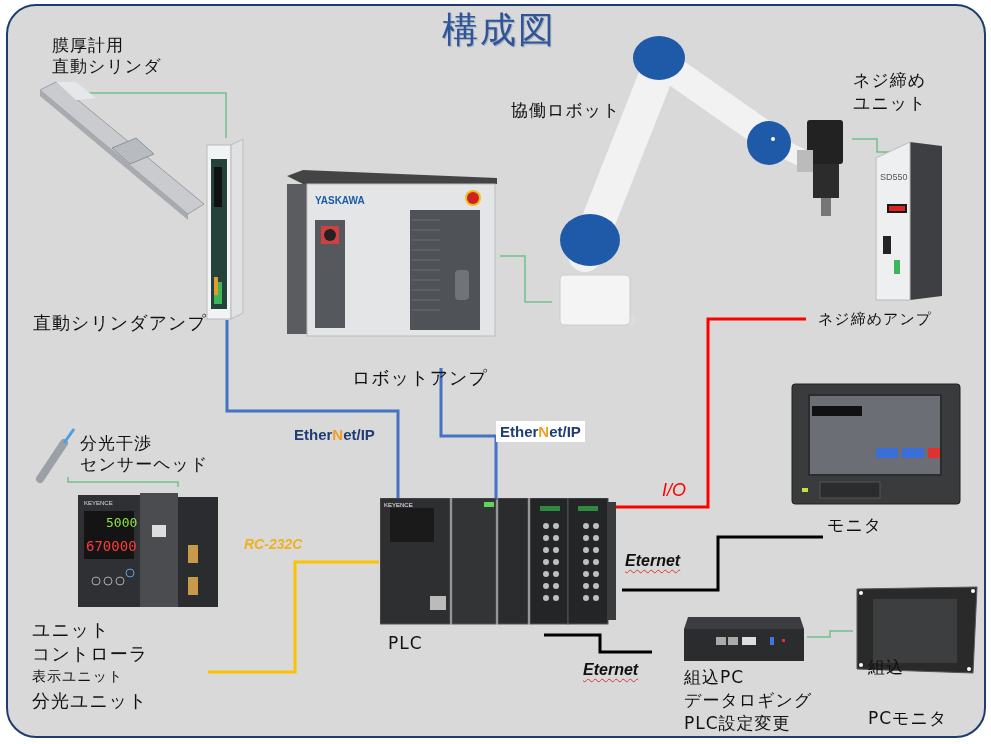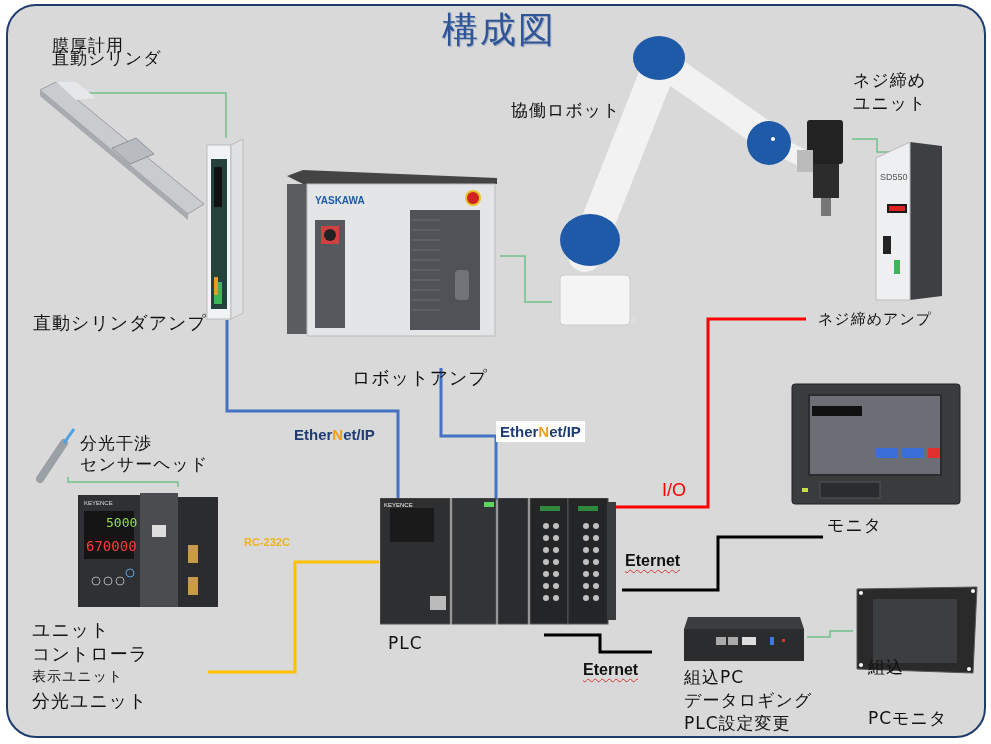--- a/index.html
+++ b/index.html
@@ -2,21 +2,21 @@
 <html><head>
 <meta charset="utf-8">
 <style>
   html,body{margin:0;padding:0;background:#ffffff;}
   body{width:991px;height:744px;position:relative;overflow:hidden;font-family:"DejaVu Sans","Liberation Sans",sans-serif;}
   .frame{position:absolute;left:6px;top:4px;width:980px;height:734px;background:#d9d9d9;border:2px solid #1f3c6e;border-radius:30px;box-sizing:border-box;}
   .lbl{position:absolute;font-size:17px;line-height:23px;color:#111;white-space:pre;letter-spacing:1px;}
   .title{position:absolute;left:428px;top:6px;font-size:36px;color:#2f5597;letter-spacing:2px;text-shadow:1px 1px 1px #9aa7bd;margin-left:14px;}
   .eip{position:absolute;font-family:Liberation Sans, sans-serif;font-weight:bold;font-size:15px;color:#1f3c74;padding:2px 4px;}
   .eip .n{color:#f0a020;}
-  .bold-lbl{position:absolute;font-family:"Liberation Sans",sans-serif;font-weight:bold;font-size:16px;}
+  .bold-lbl{position:absolute;font-family:"Liberation Sans",sans-serif;font-weight:bold;font-size:16px;font-style:italic;}
   .wavy{text-decoration:underline wavy #d33;text-decoration-thickness:1px;text-underline-offset:3px;}
   svg.wires{position:absolute;left:0;top:0;}
   .dev{position:absolute;}
 </style>
 </head>
 <body>
 
 <div class="frame"></div>
 
 <div class="title">構成図</div>
@@ -203,21 +203,21 @@
 <svg class="dev" style="left:855px;top:585px" width="125" height="95">
   <polygon points="2,4 122,2 118,88 2,84" fill="#2a2a2b" stroke="#555"></polygon>
   <rect x="18" y="14" width="84" height="64" fill="#3d3e40"></rect>
   <circle cx="6" cy="8" r="2" fill="#fff"></circle>
     <circle cx="118" cy="6" r="2" fill="#fff"></circle>
     <circle cx="6" cy="80" r="2" fill="#fff"></circle>
     <circle cx="114" cy="84" r="2" fill="#fff"></circle>
 </svg>
 
 <div class="lbl" style="left:52px;top:34px">膜厚計用</div>
-<div class="lbl" style="left:52px;top:47px">直動シリンダ</div>
+<div class="lbl" style="left:52px;top:55px">直動シリンダ</div>
 
 <div class="lbl" style="left:33px;top:311px;font-size:18px">直動シリンダアンプ</div>
 <div class="lbl" style="left:352px;top:366px;font-size:18px">ロボットアンプ</div>
 <div class="lbl" style="left:511px;top:99px">協働ロボット</div>
 
 <div class="lbl" style="left:853px;top:69px">ネジ締め</div>
 <div class="lbl" style="left:853px;top:92px">ユニット</div>
 
 <div class="lbl" style="left:818px;top:308px;font-size:15px">ネジ締めアンプ</div>
 
@@ -239,16 +239,16 @@
 <div class="lbl" style="left:868px;top:656px">組込</div>
 <div class="lbl" style="left:868px;top:707px">PCモニタ</div>
 
 <div class="eip" style="left:290px;top:424px">
   <span>Ether</span><span class="n">N</span><span>et/IP</span>
 </div>
 <div class="eip" style="left:496px;top:421px;background:#fff">
   <span>Ether</span><span class="n">N</span><span>et/IP</span>
 </div>
 
-<div class="bold-lbl" style="left:244px;top:536px;color:#f0b020;font-size:11px">RC-232C</div>
+<div class="bold-lbl" style="left:244px;top:536px;color:#f0b020;font-size:14px">RC-232C</div>
 <div class="bold-lbl" style="left:662px;top:480px;color:#ff0000;font-weight:normal;font-size:18px">I/O</div>
 <div class="bold-lbl wavy" style="left:625px;top:552px;color:#111">Eternet</div>
 <div class="bold-lbl wavy" style="left:583px;top:661px;color:#111">Eternet</div>
 
 </body></html>

